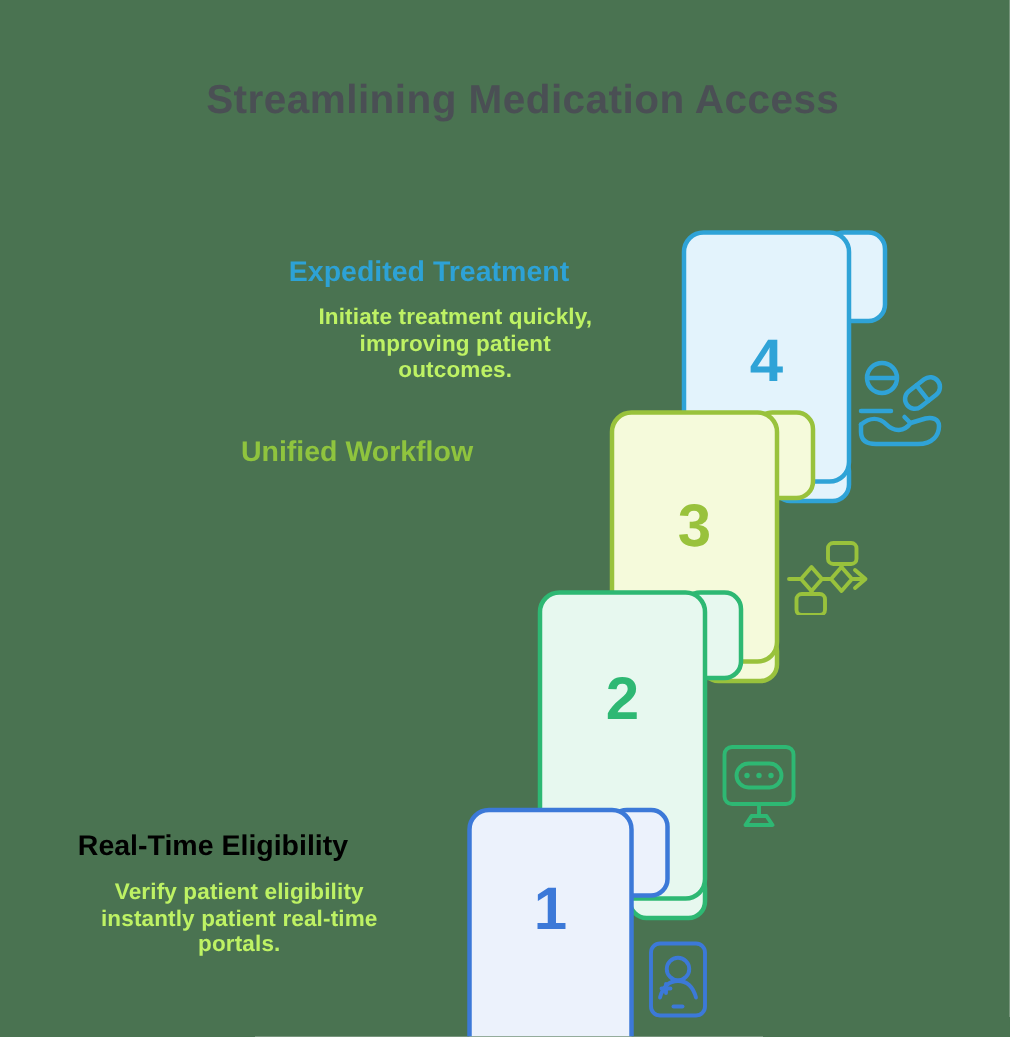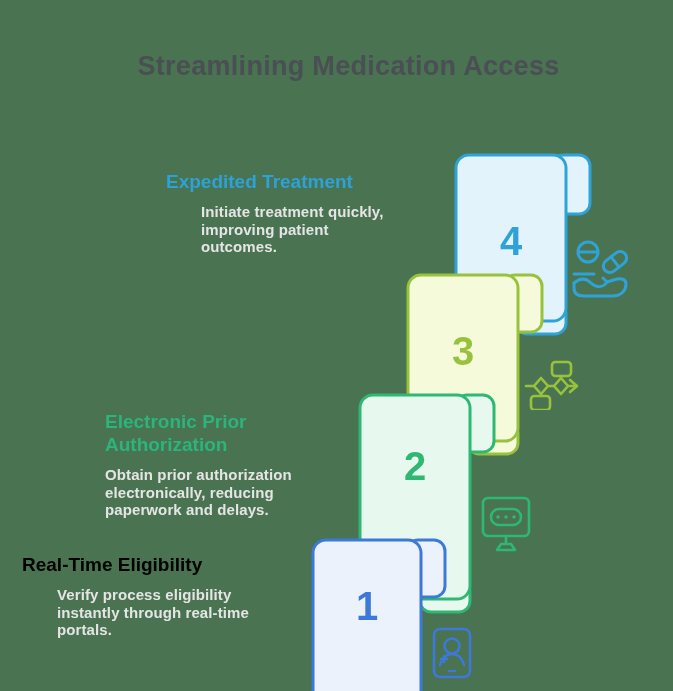--- a/index.html
+++ b/index.html
@@ -5,23 +5,23 @@
   html,body{margin:0;padding:0;}
   .canvas{
     position:relative;width:673px;height:691px;overflow:hidden;
     background:#4a7351;
     font-family:"Liberation Sans",sans-serif;
   }
   .title{
     position:absolute;top:51px;left:0;width:673px;padding-left:24px;box-sizing:border-box;
     text-align:center;font-size:27px;font-weight:700;color:#4a4f54;letter-spacing:.3px;
   }
-  .step-text{position:absolute;width:240px;text-align:left;}
+  .step-text{position:absolute;width:240px;text-align:center;}
   .step-heading{font-size:19px;font-weight:700;line-height:23px;margin:0 0 10px 0;}
-  .step-desc{font-size:15px;font-weight:700;line-height:17.5px;color:#e5e5e5;margin:0;letter-spacing:.1px;}
+  .step-desc{font-size:15px;font-weight:700;line-height:17.5px;color:#bef264;margin:0;letter-spacing:.1px;}
   .h1{color:#000000}.h2{color:#2bb47c}.h3{color:#8fc43e}.h4{color:#2da2d6}
   .scroll{position:absolute;}
   .step-number{
     position:absolute;text-align:center;font-size:40px;font-weight:700;line-height:40px;
   }
   .n1{color:#3c79d8}.n2{color:#2eb873}.n3{color:#99c23c}.n4{color:#2fa3d7}
   .icon{position:absolute;}
   svg{display:block}
 </style>
 </head>
@@ -66,30 +66,27 @@
   <div class="step-number n3" style="left:408px;top:331px;width:110px;">3</div>
   <div class="step-number n2" style="left:360px;top:446px;width:110px;">2</div>
   <div class="step-number n1" style="left:313px;top:586px;width:108px;">1</div>
 
   <div class="step-text" style="right:267px;top:170px;">
     <div class="step-heading h4">Expedited Treatment</div>
     <p class="step-desc" style="width:205px;margin-left:35px;">Initiate treatment quickly, improving patient outcomes.</p>
   </div>
 
   <div class="step-text" style="right:315px;top:290px;">
+    <div class="step-heading h3">Unified Workflow</div>
   </div>
 
-  <div class="step-text" style="right:363px;top:410px;">
-    <div class="step-heading h2" style="width:205px;margin-left:35px;">Electronic Prior Authorization</div>
-    <p class="step-desc" style="width:205px;margin-left:35px;">Obtain prior authorization electronically, reducing paperwork and delays.</p>
-  </div>
 
   <div class="step-text" style="right:411px;top:553px;">
     <div class="step-heading h1">Real-Time Eligibility</div>
-    <p class="step-desc" style="width:205px;margin-left:35px;">Verify process eligibility instantly through real-time portals.</p>
+    <p class="step-desc" style="width:205px;margin-left:35px;">Verify patient eligibility instantly patient real-time portals.</p>
   </div>
 
   <div class="icon" style="left:568px;top:237px;">
     <svg width="64" height="62" viewBox="0 0 64 62" fill="none" stroke="#2fa3d7" stroke-width="3" stroke-linecap="round" stroke-linejoin="round">
       <circle cx="20" cy="15" r="10"></circle>
       <line x1="10.5" y1="15" x2="29.5" y2="15"></line>
       <g transform="rotate(-38 47 25)">
         <rect x="34" y="18.5" width="26" height="13" rx="6.5"></rect>
         <line x1="47" y1="18.5" x2="47" y2="31.5"></line>
       </g>

